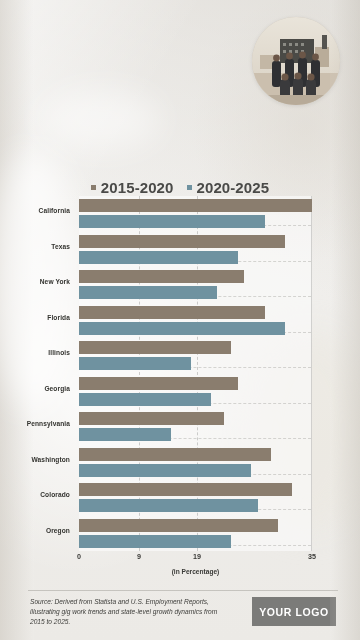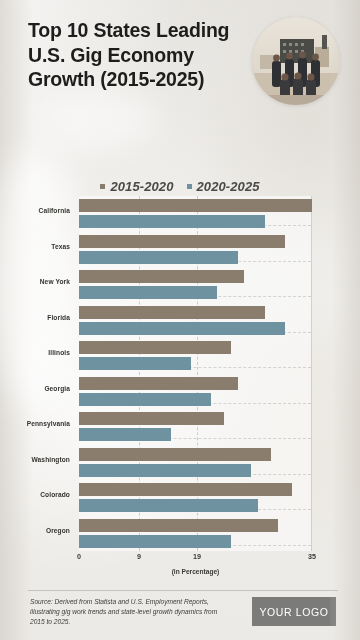--- a/index.html
+++ b/index.html
@@ -54,21 +54,21 @@
   }
   .photo svg { display:block; width:100%; height:100%; }
 
   
   .legend {
     position:absolute; left:0; right:0; top:179px;
     display:flex; justify-content:center; align-items:center; gap:13px;
   }
   .legend-item { display:flex; align-items:center; gap:5px; }
   .swatch { width:5px; height:5px; display:block; }
-  .legend-label { font-size:13px; font-weight:bold; color:#4a4a48; letter-spacing:0.1px;font-style:italic; }
+  .legend-label { font-size:15px; font-weight:bold; color:#4a4a48; letter-spacing:0.1px; }
 
   
   .chart-panel {
     position:absolute; left:79px; top:196px; width:233px; height:355px;
     background:rgba(252,252,251,0.62);
     border-right:1px solid rgba(170,170,168,0.5);
   }
   .gridline {
     position:absolute; top:0; bottom:0; width:1px;
     border-left:1px dashed rgba(168,168,165,0.55);
@@ -106,33 +106,32 @@
     background:rgba(150,148,142,0.45);
   }
   .source {
     position:absolute; left:30px; top:597px; width:200px;
     font-size:6.6px; font-style:italic; line-height:1.48; color:#3c3c39;
   }
   .logo {
     position:absolute; right:24px; top:597px;
     width:84px; height:29px; background:#7b7b79;
     display:flex; align-items:center; justify-content:center;
-    color:#ffffff; font-size:10.5px; letter-spacing:0.6px;
+    color:#ffffff; font-size:10.5px; letter-spacing:0.6px;font-weight:bold;
   }
 </style>
 </head>
 <body>
 
 <div class="page">
   <div class="blur-shape bs1"></div>
   <div class="blur-shape bs2"></div>
   <div class="blur-shape bs3"></div>
 
   <div class="header">
-    <div class="title">Top 10 States Leading U.S. Gig Economy Growth (2015-2025)</div>
   </div>
 
   <div class="photo">
     <svg viewBox="0 0 88 88" preserveAspectRatio="xMidYMid slice">
       <defs>
         <linearGradient id="sky" x1="0" y1="0" x2="0" y2="1">
           <stop offset="0%" stop-color="#e9e4da"></stop>
           <stop offset="100%" stop-color="#d8d0c2"></stop>
         </linearGradient>
       </defs>

